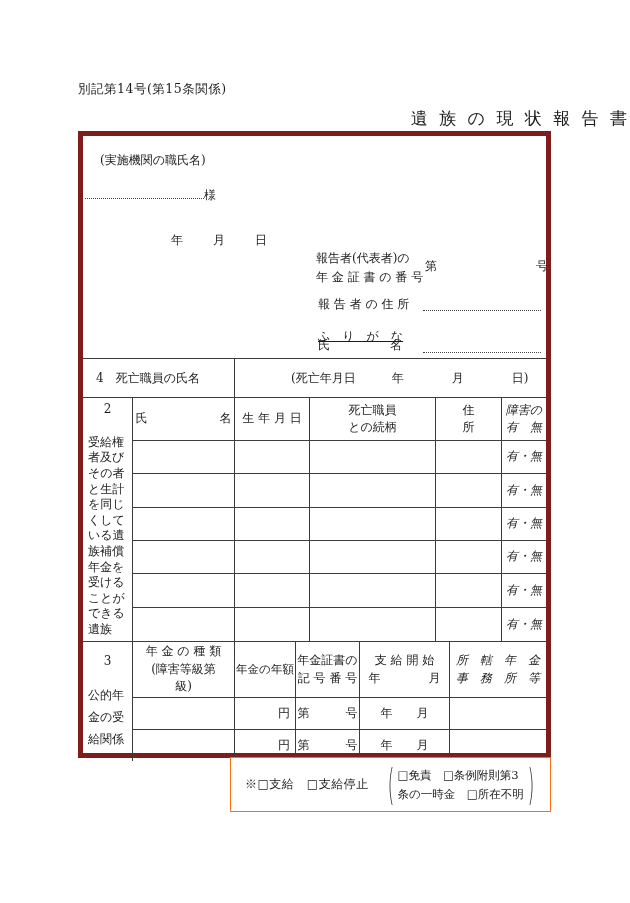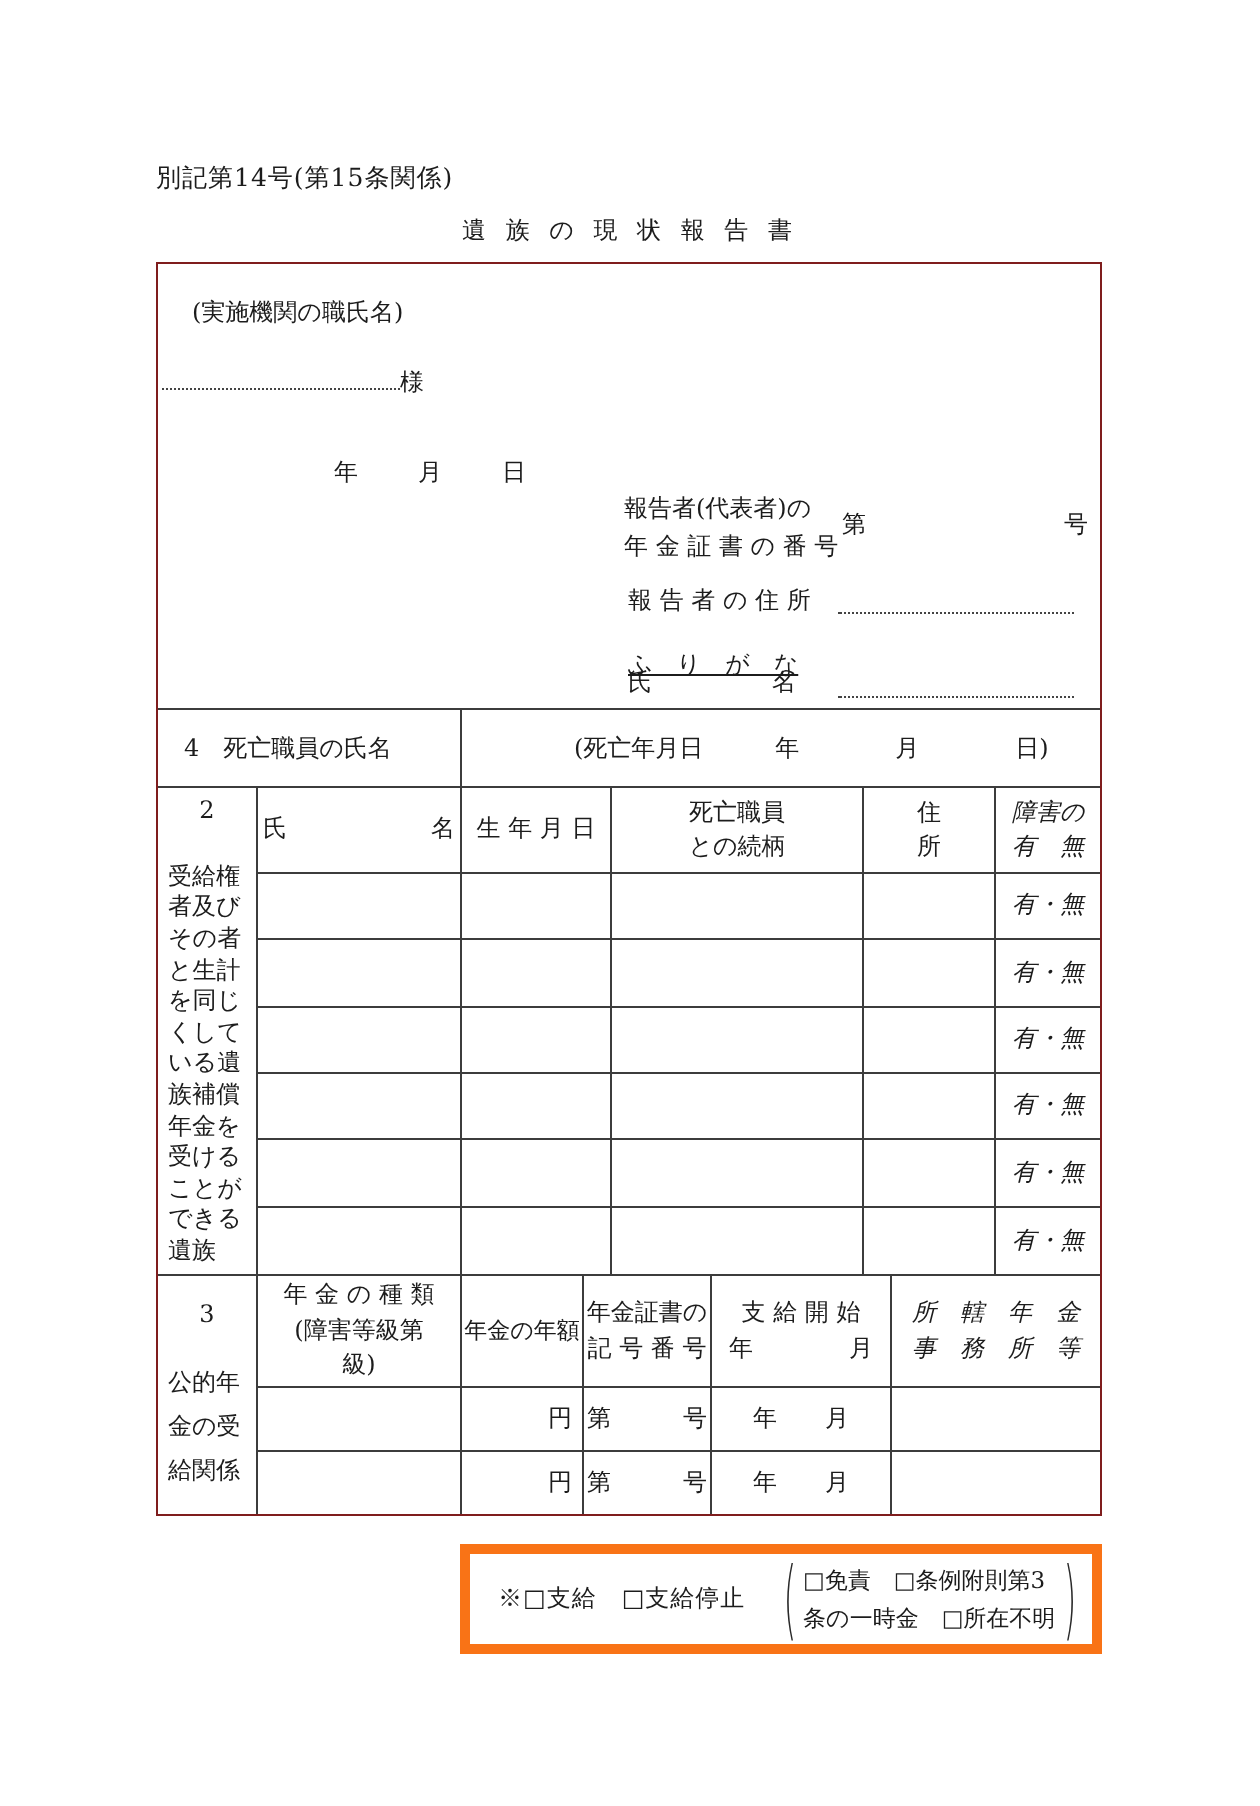--- a/index.html
+++ b/index.html
@@ -3,22 +3,22 @@
 <meta charset="utf-8">
 <style>
   html,body{margin:0;padding:0;background:#fff;}
   .page{
     position:relative;width:630px;height:902px;background:#ffffff;
     font-family:"DejaVu Serif","Liberation Serif",serif;
     color:#1c1c1c;font-size:12px;overflow:hidden;
   }
   .page *{box-sizing:border-box;}
   .doc-label{position:absolute;left:78px;top:81px;font-size:12.5px;letter-spacing:.5px;}
-  .title{position:absolute;left:0;right:0;top:107px;text-align:center;font-size:12px;letter-spacing:3px;}
-  .form-box{position:absolute;left:78px;top:131px;width:473px;height:627px;border:1px solid #7f1d1d;}
+  .title{position:absolute;left:0;right:0;top:107px;text-align:right;font-size:17px;letter-spacing:3px;}
+  .form-box{position:absolute;left:78px;top:131px;width:473px;height:627px;border:5px solid #7f1d1d;}
   
   .topsec{position:relative;width:100%;height:222px;}
   .abs{position:absolute;white-space:pre-line;}
   .dotted{display:inline-block;border-bottom:1.2px dotted #444;height:13px;vertical-align:baseline;}
   
   .row1{display:flex;width:100%;height:40px;border-top:1px solid #3c3c3c;border-bottom:1px solid #3c3c3c;}
   .row1 .c1{width:152px;border-right:1px solid #3c3c3c;display:flex;align-items:center;padding-left:13px;}
   .row1 .c2{flex:1;display:flex;align-items:center;padding-left:8px;margin-left:48px;}
   
   .sec2{display:grid;width:100%;height:243px;
@@ -34,21 +34,21 @@
   .nb{border-bottom:none;}
   .side{grid-row:1 / -1;flex-direction:column;}
   .side .num{margin-bottom:4px;}
   .side .lbl{width:39px;line-height:15.6px;text-align:left;word-break:break-all;margin-top:12px;}
   .sec3 .side .lbl{line-height:22px;}
   .sec3 .side .num{margin-bottom:2px;}
   .amount{font-size:11.5px;}
   .yen{justify-content:flex-end;padding-right:5px;}
   
   .footer{position:absolute;left:230px;top:757px;width:321px;height:55px;
-          border:5px solid #f97316;display:flex;align-items:center;background:#fff;margin-top:15px;}
+          border:1px solid #f97316;display:flex;align-items:center;background:#fff;}
   .footer .note{margin-left:14px;letter-spacing:.5px;}
   .paren-group{display:flex;align-items:center;margin-left:18px;}
   .paren{display:inline-block;font-size:15px;transform:scale(1.1,2.9);color:#2a2a2a;
          font-family:"DejaVu Sans","Liberation Sans",sans-serif;font-weight:200;padding:0 1px;}
   .paren-lines{font-size:11.5px;line-height:1.6;white-space:pre-line;margin:0 3px;}
 </style>
 </head>
 <body>
 
 <div class="page">

